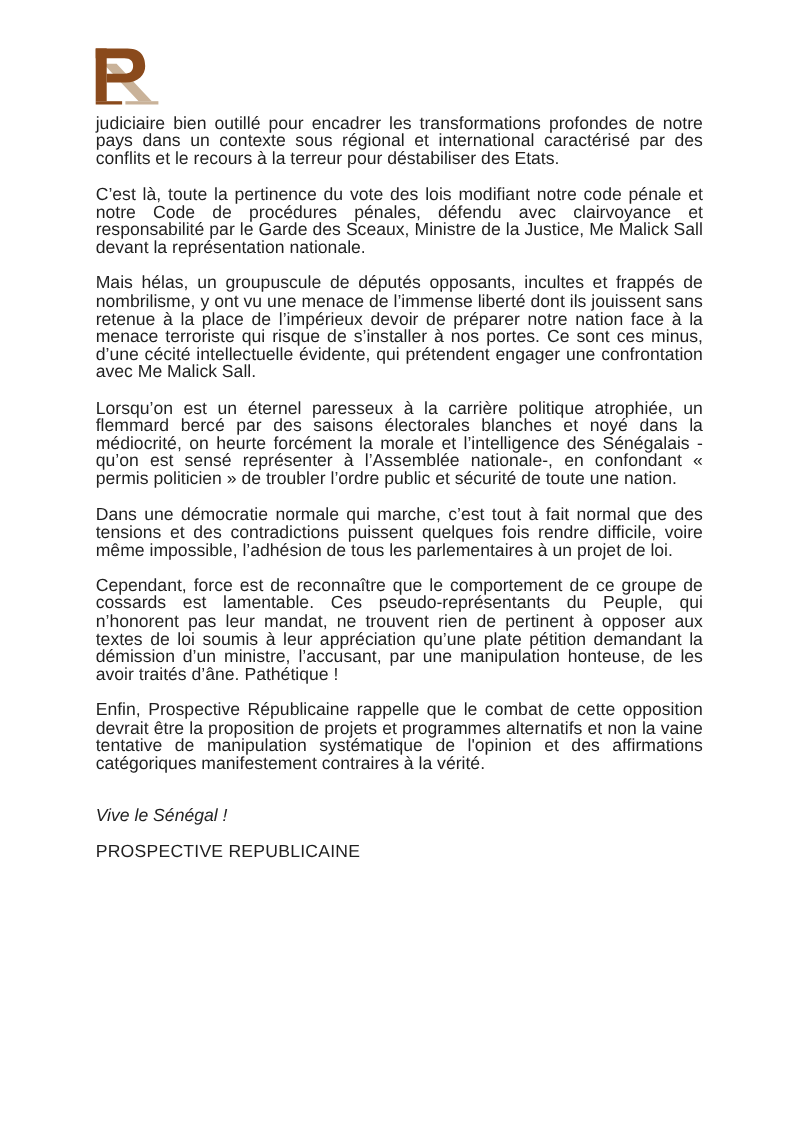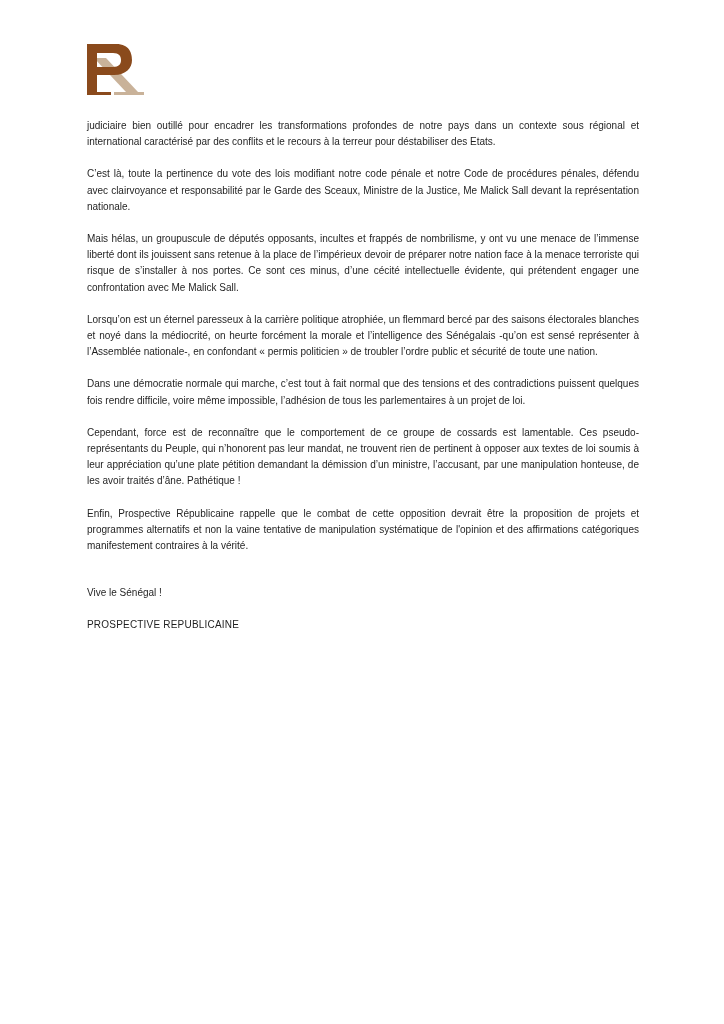--- a/index.html
+++ b/index.html
@@ -19,35 +19,36 @@
     position: absolute;
     left: 86px;
     top: 42px;
     width: 70px;
     height: 56px;
   }
   .logo svg { display: block; }
   .content {
     position: absolute;
     left: 87px;
-    top: 118px;
+    top: 105px;
     width: 552px;
-    font-size: 10px;
+    font-size: 16px;
     line-height: 16.2px;
   }
   .para {
     margin: 0 0 16px 0;
     text-align: justify;
     text-align-last: left;
   }
   .closing {
     margin-top: 31px;
   }
   .closing-line {
     margin: 0;
+    font-style: italic;
   }
   .signature {
     margin-top: 16px;
     font-weight: normal;
     letter-spacing: 0.2px;
   }
 </style>
 </head>
 <body>
 

